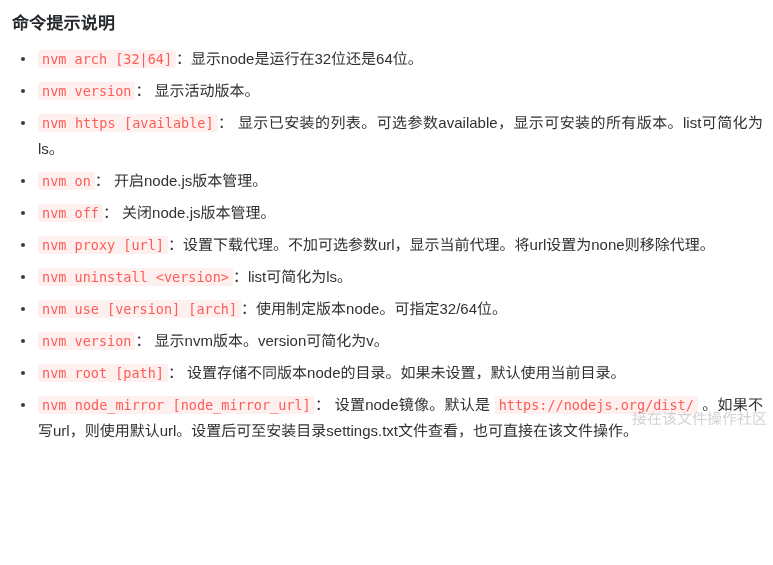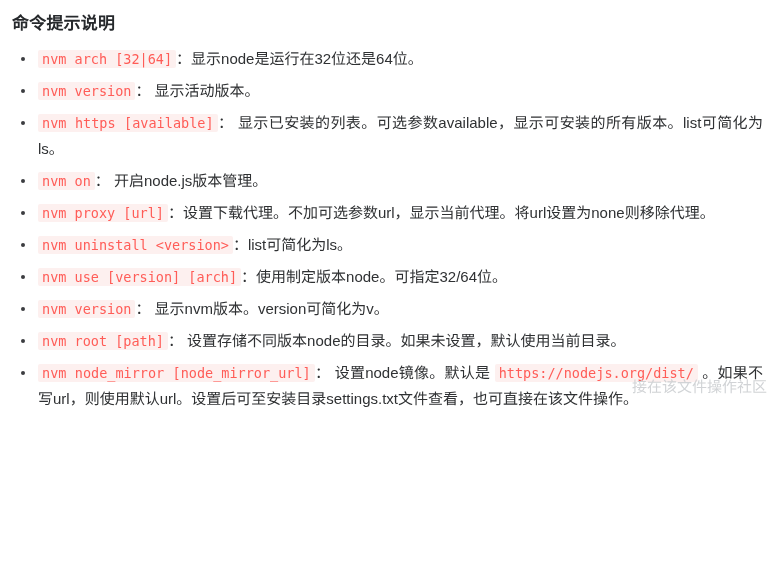--- a/index.html
+++ b/index.html
@@ -83,20 +83,21 @@
 <body>
 
 <div class="page">
   <h3 class="page-title">命令提示说明</h3>
 
   <ul class="cmd-list">
       <li><code class="inline-code">nvm arch [32|64]</code><span class="sep">：</span><span>显示node是运行在32位还是64位。</span></li>
       <li><code class="inline-code">nvm version</code><span class="sep">：</span><span> 显示活动版本。</span></li>
       <li><code class="inline-code">nvm https [available]</code><span class="sep">：</span><span> 显示已安装的列表。可选参数available，显示可安装的所有版本。list可简化为ls。</span></li>
       <li><code class="inline-code">nvm on</code><span class="sep">：</span><span> 开启node.js版本管理。</span></li>
+      <li><code class="inline-code">nvm off</code><span class="sep">：</span><span> 关闭node.js版本管理。</span></li>
       <li><code class="inline-code">nvm proxy [url]</code><span class="sep">：</span><span>设置下载代理。不加可选参数url，显示当前代理。将url设置为none则移除代理。</span></li>
       <li><code class="inline-code">nvm uninstall &lt;version&gt;</code><span class="sep">：</span><span>list可简化为ls。</span></li>
       <li><code class="inline-code">nvm use [version] [arch]</code><span class="sep">：</span><span>使用制定版本node。可指定32/64位。</span></li>
       <li><code class="inline-code">nvm version</code><span class="sep">：</span><span> 显示nvm版本。version可简化为v。</span></li>
       <li><code class="inline-code">nvm root [path]</code><span class="sep">：</span><span> 设置存储不同版本node的目录。如果未设置，默认使用当前目录。</span></li>
       <li><code class="inline-code">nvm node_mirror [node_mirror_url]</code><span class="sep">：</span><span> 设置node镜像。默认是 </span><code class="inline-code">https://nodejs.org/dist/</code><span> 。如果不写url，则使用默认url。设置后可至安装目录settings.txt文件查看，也可直接在该文件操作。</span></li>
     </ul>
 
   <div class="watermark">接在该文件操作社区</div>
 </div>

